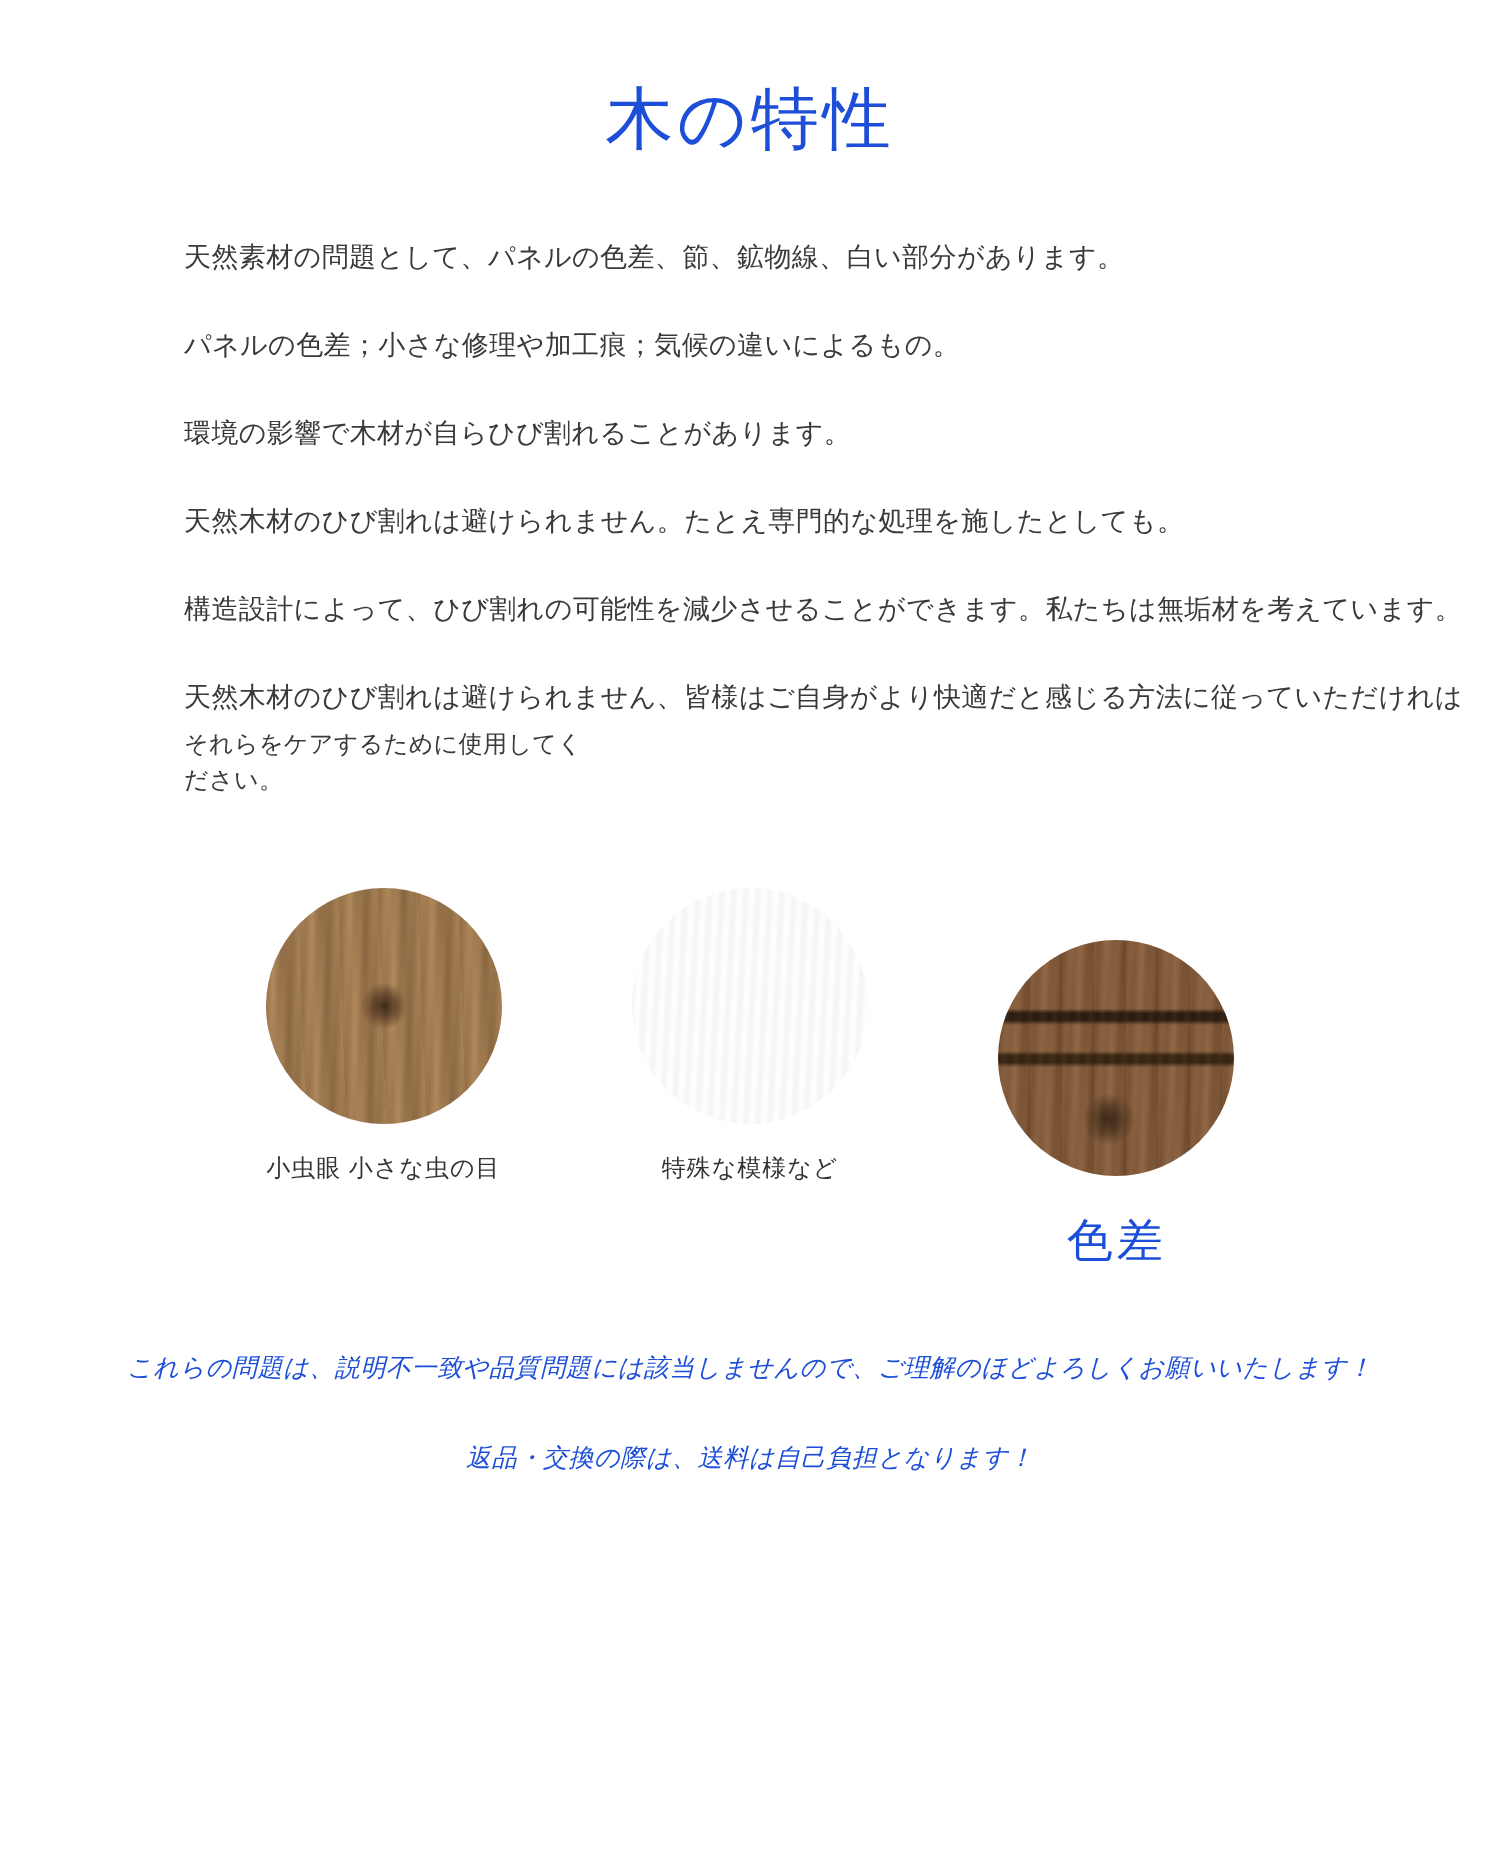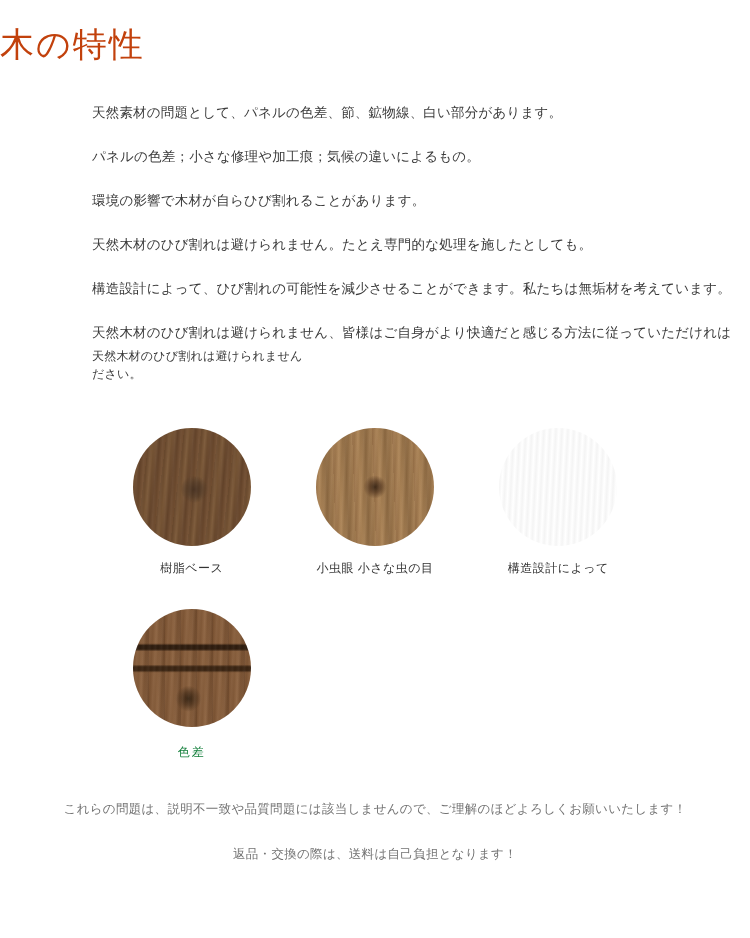--- a/index.html
+++ b/index.html
@@ -15,26 +15,26 @@
     overflow: hidden;
     position: relative;
   }
   .page {
     width: 750px;
     height: 938px;
     position: relative;
     box-sizing: border-box;
   }
   .title {
-    text-align: left;
+    text-align: center;
     font-size: 34px;
     letter-spacing: 2px;
-    color: #c2410c;
+    color: #1d4ed8;
     font-weight: 400;
-    margin: 22px 0 0 0;
+    margin: 38px 0 0 0;
     line-height: 1.3;
   }
   .body-text {
     margin: 36px 0 0 0;
     padding: 0 14px 0 92px;
   }
   .para {
     font-size: 13.5px;
     color: #3a3a3a;
     line-height: 1.7;
@@ -76,24 +76,24 @@
     position: relative;
   }
   .caption {
     margin-top: 14px;
     font-size: 12px;
     color: #333;
     letter-spacing: 0.5px;
     text-align: center;
   }
   .caption.big {
-    font-size: 12px;
+    font-size: 23px;
     letter-spacing: 2px;
     margin-top: 17px;
-    color: #15803d;
+    color: #1d4ed8;
   }
   .row2 {
     margin-top: 26px;
   }
 
   
   .w1 {
     background:
       radial-gradient(circle at 52% 52%, #4a3322 0%, #5b4029 9%, rgba(91,64,41,0) 16%),
       repeating-linear-gradient(97deg, #6b4a2e 0px, #7a5736 5px, #66452b 11px, #734f31 17px),
@@ -137,67 +137,62 @@
     background: repeating-linear-gradient(93deg, rgba(255,255,255,0.045) 0px, rgba(0,0,0,0.045) 3px, rgba(255,255,255,0.03) 6px);
     pointer-events: none;
   }
 
   .footer {
     margin-top: 38px;
     text-align: center;
   }
   .footer-line {
     font-size: 12.5px;
-    color: #737373;
+    color: #1d4ed8;
     letter-spacing: 0.3px;
     line-height: 1.6;
+    font-style: italic;
   }
   .footer-line.second {
     margin-top: 25px;
   }
 </style>
 </head>
 <body>
 
 <div class="page">
 
   <h1 class="title">木の特性</h1>
 
   <div class="body-text">
     <p class="para">天然素材の問題として、パネルの色差、節、鉱物線、白い部分があります。</p>
     <p class="para">パネルの色差；小さな修理や加工痕；気候の違いによるもの。</p>
     <p class="para">環境の影響で木材が自らひび割れることがあります。</p>
     <p class="para">天然木材のひび割れは避けられません。たとえ専門的な処理を施したとしても。</p>
     <p class="para">構造設計によって、ひび割れの可能性を減少させることができます。私たちは無垢材を考えています。</p>
     <p class="para last">天然木材のひび割れは避けられません、皆様はご自身がより快適だと感じる方法に従っていただけれは</p>
-    <p class="para-cont" style="white-space: pre-line;">天然木材のひび割れは避けられません
+    <p class="para-cont" style="white-space: pre-line;">それらをケアするために使用してく
 ださい。</p>
   </div>
 
   <div class="grid">
 
-    <div class="cell">
-      <div class="circle w1">
-          <span class="grain"></span>
-        </div>
-      <div class="caption">樹脂ベース</div>
-    </div>
 
     <div class="cell">
       <div class="circle w2">
           <span class="grain"></span>
         </div>
       <div class="caption">小虫眼 小さな虫の目</div>
     </div>
 
     <div class="cell">
       <div class="circle w3">
           <span class="grain"></span>
         </div>
-      <div class="caption">構造設計によって</div>
+      <div class="caption">特殊な模様など</div>
     </div>
 
     <div class="cell row2">
       <div class="circle w4">
           <span class="grain"></span>
         </div>
       <div class="caption big">色差</div>
     </div>
 
 

